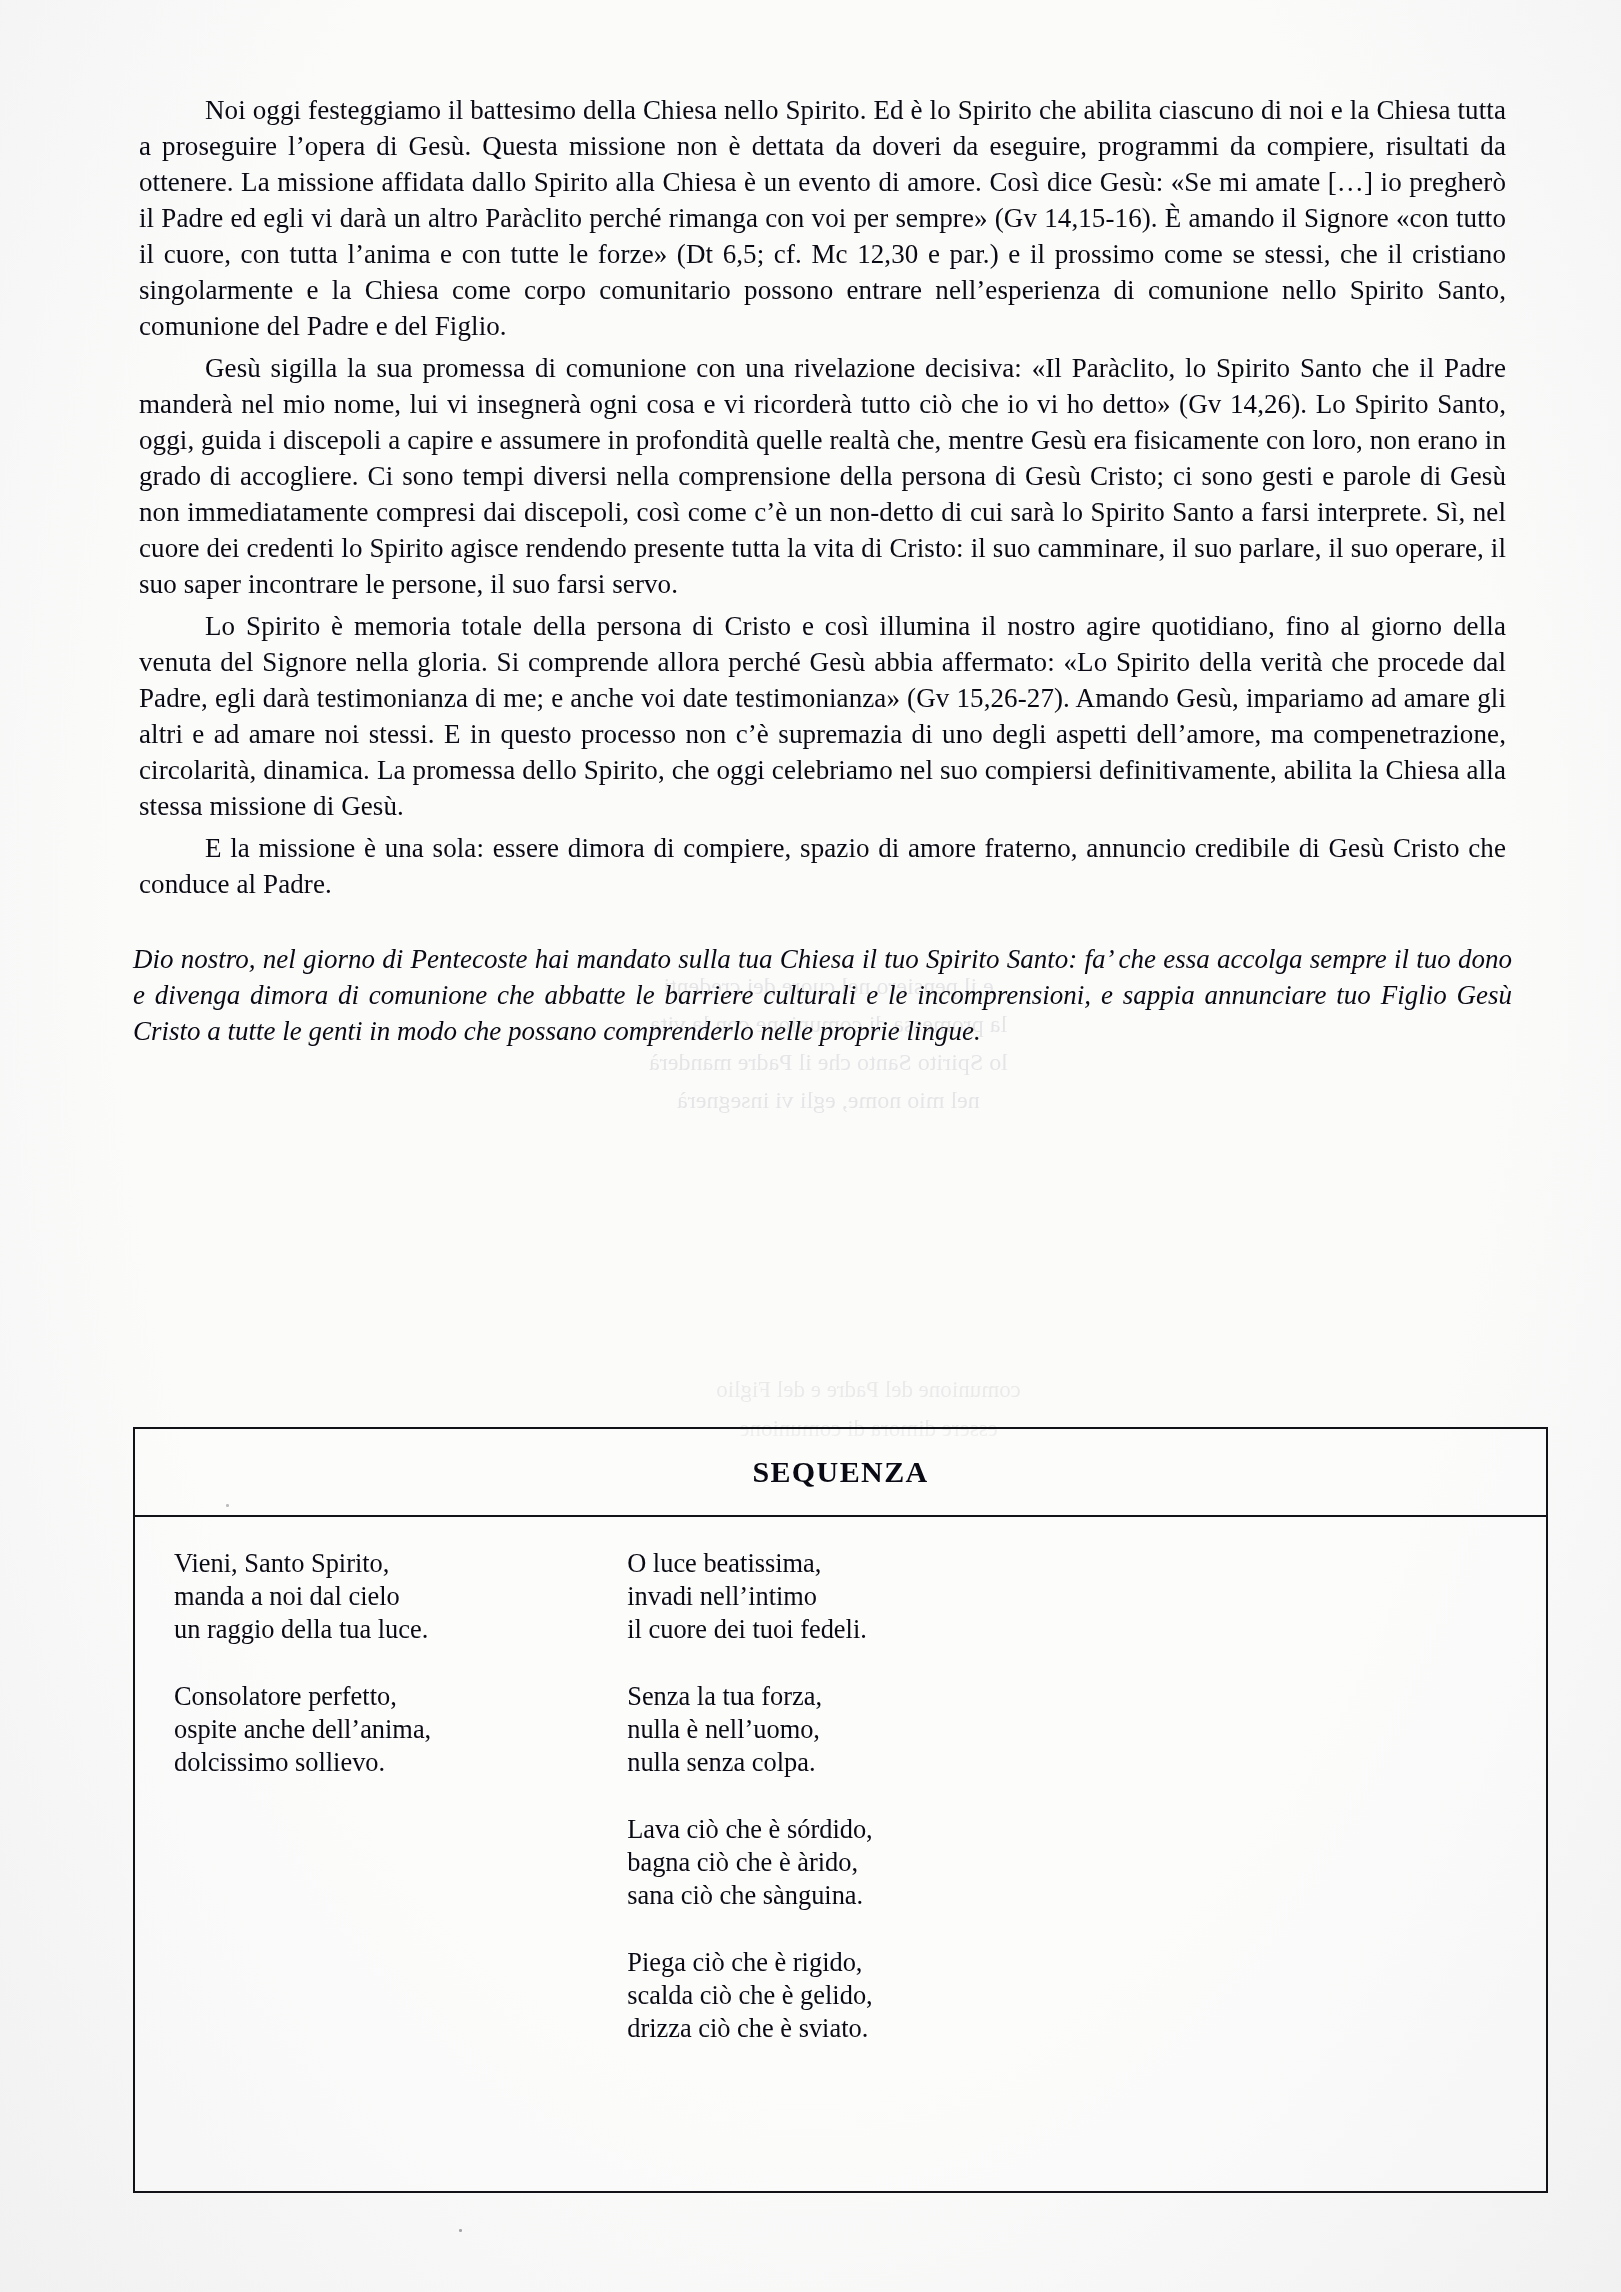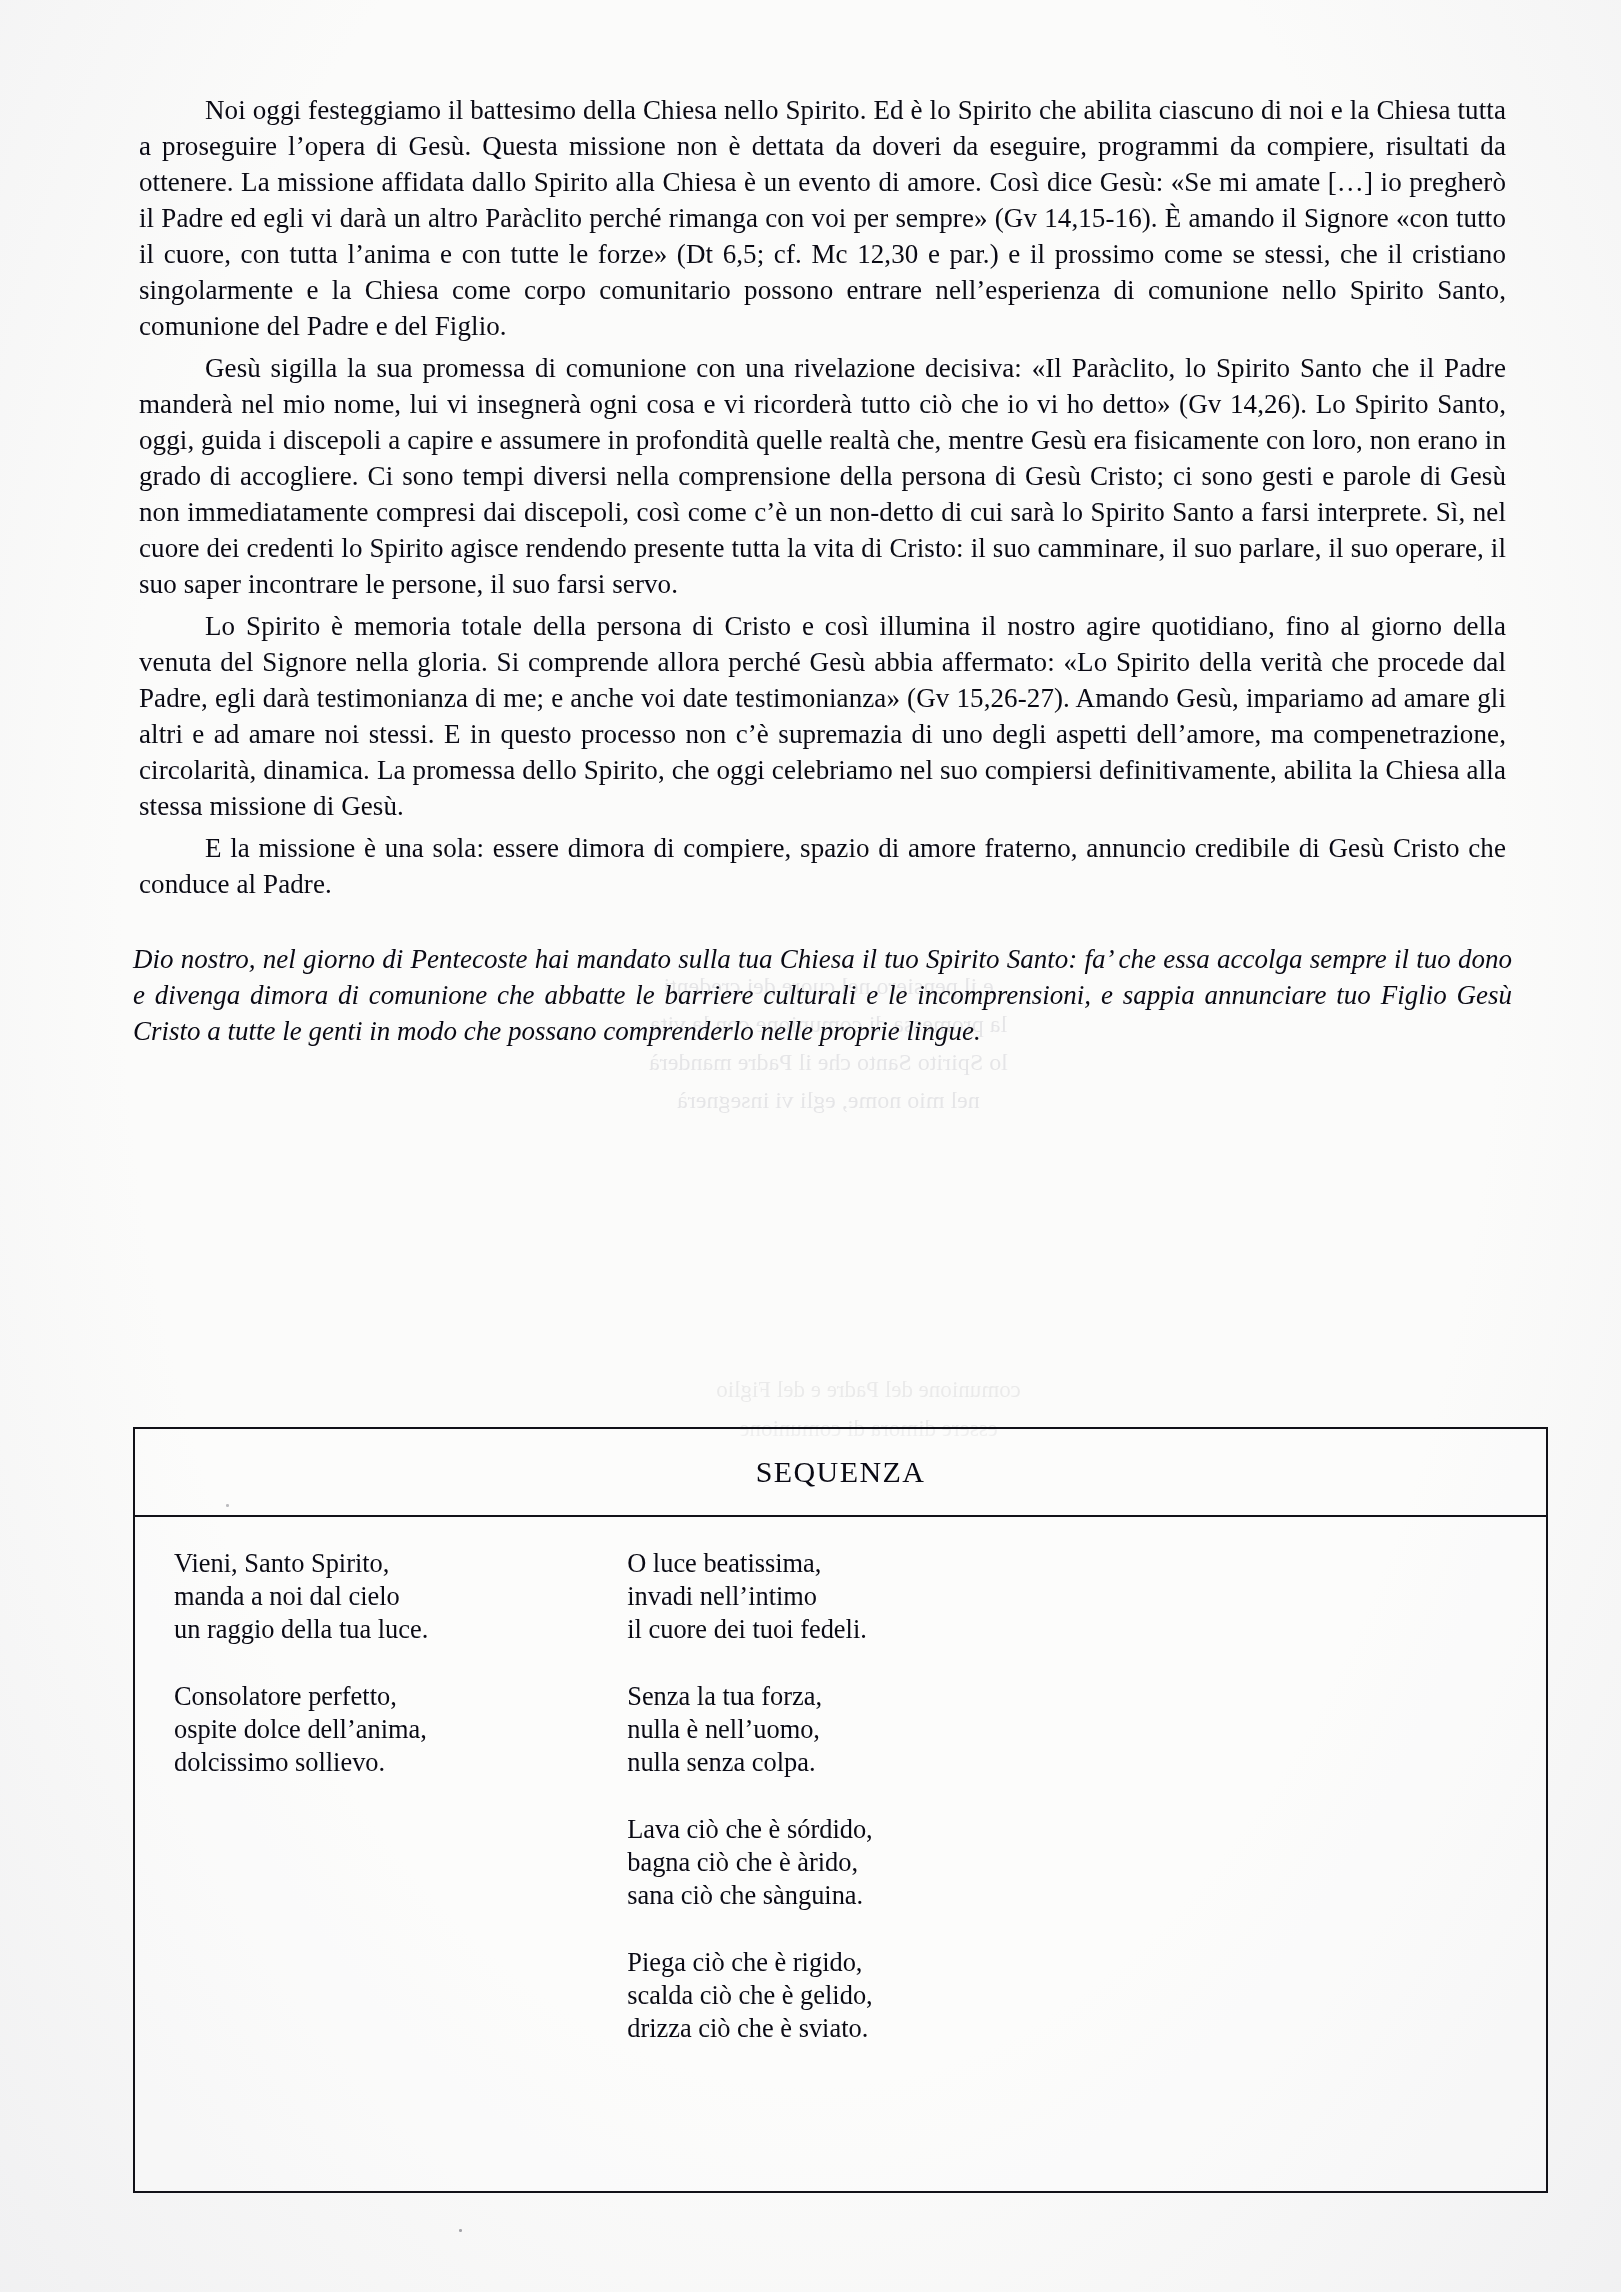--- a/index.html
+++ b/index.html
@@ -71,21 +71,21 @@
   }
   .seq-title-bar {
     height: 86px;
     border-bottom: 2.7px solid #111118;
     display: flex;
     align-items: center;
     justify-content: center;
   }
   .seq-title {
     font-size: 30px;
-    font-weight: normal;
+    font-weight: bold;
     letter-spacing: 1.4px;
   }
   .seq-cols {
     display: flex;
     padding: 30px 39px 0 39px;
     gap: 0;
     box-sizing: border-box;
   }
   .seq-col {
     flex: 1 1 0;
@@ -172,21 +172,21 @@
   <div class="seq-title-bar">
     <div class="seq-title">SEQUENZA</div>
   </div>
   <div class="seq-cols">
 
     <div class="seq-col">
       <p class="stanza">Vieni, Santo Spirito,
 manda a noi dal cielo
 un raggio della tua luce.</p>
       <p class="stanza">Consolatore perfetto,
-ospite dolce dell’anima,
+ospite anche dell’anima,
 dolcissimo sollievo.</p>
     </div>
 
     <div class="seq-col">
       <p class="stanza">O luce beatissima,
 invadi nell’intimo
 il cuore dei tuoi fedeli.</p>
       <p class="stanza">Senza la tua forza,
 nulla è nell’uomo,
 nulla senza colpa.</p>

